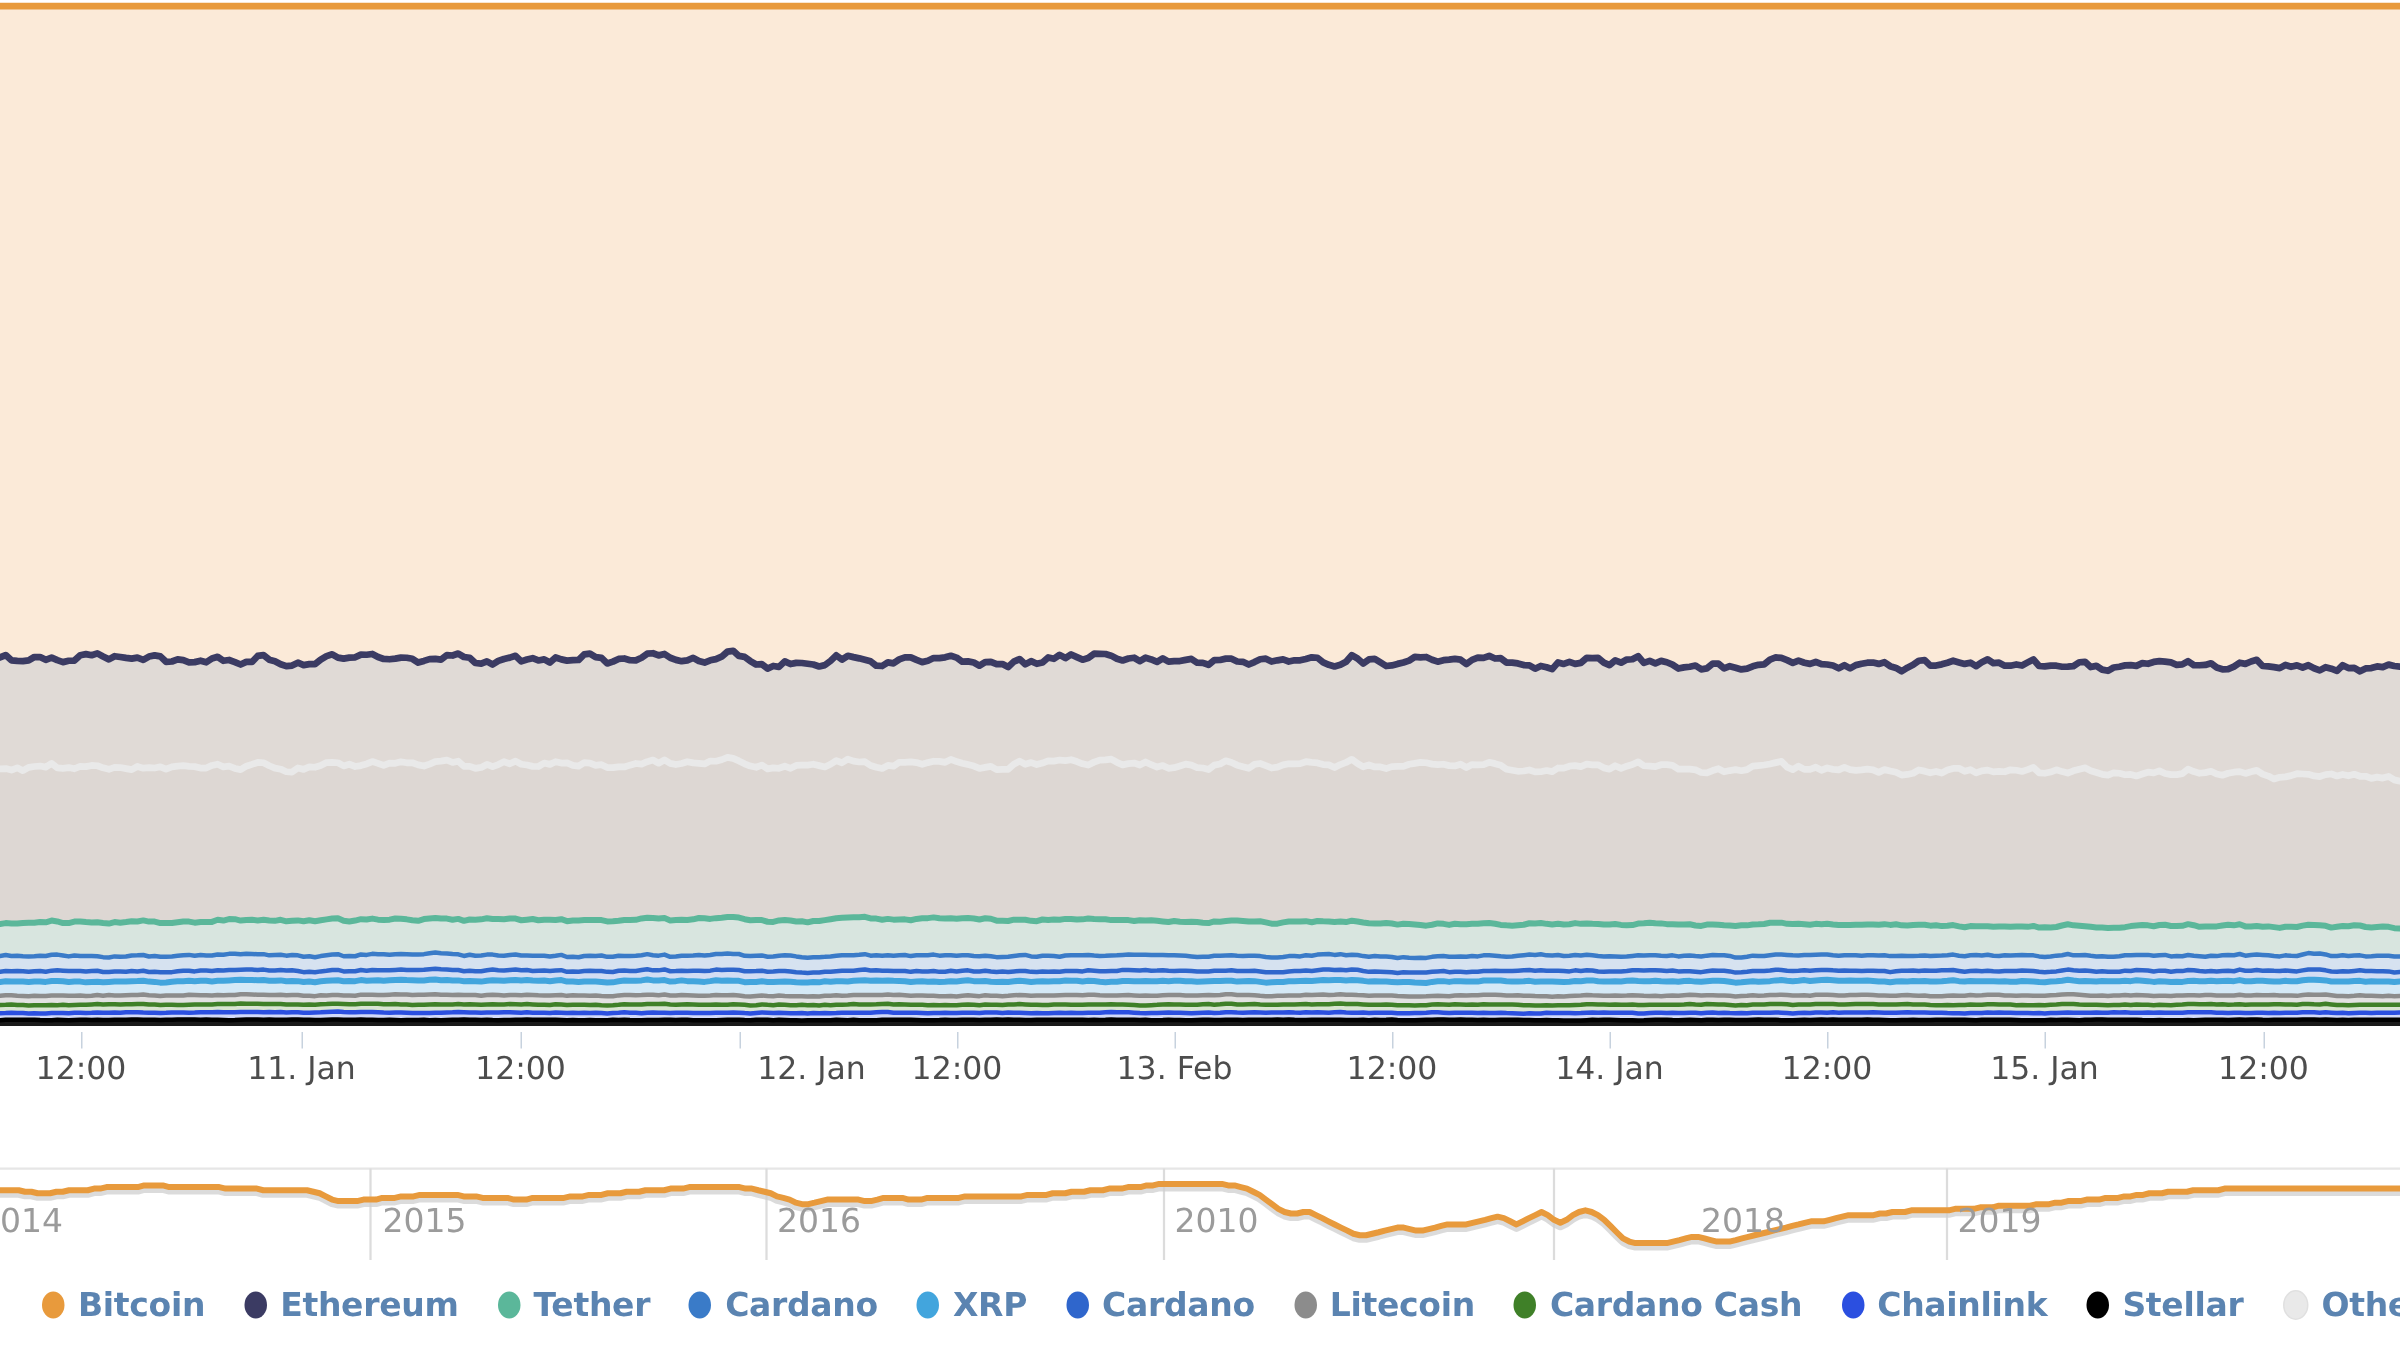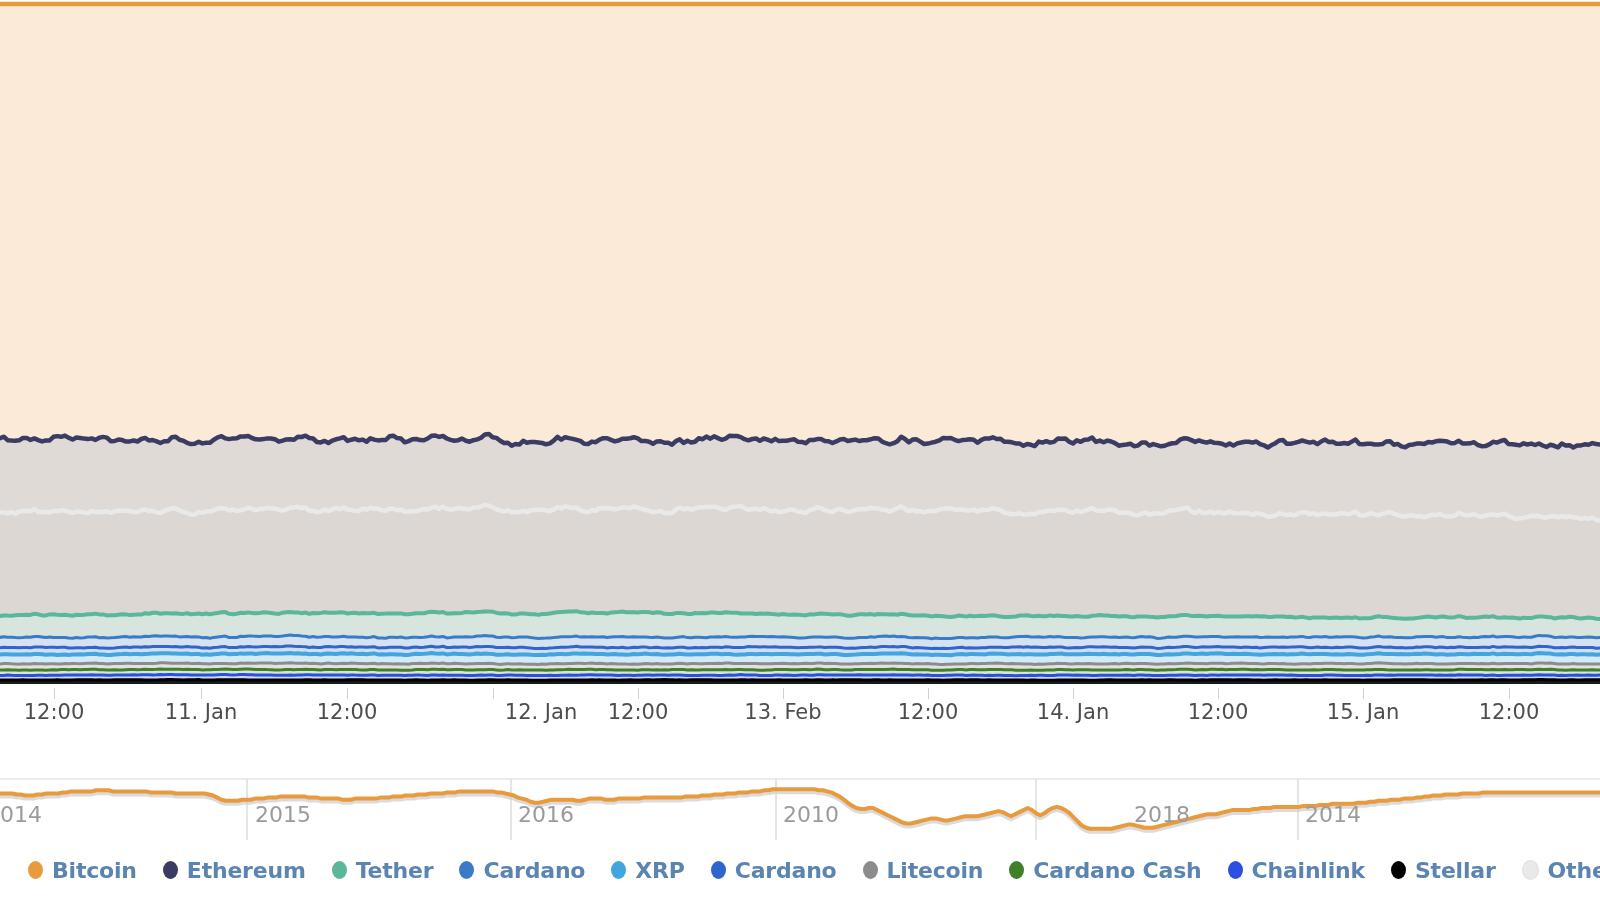--- a/index.html
+++ b/index.html
@@ -145,21 +145,21 @@
         <line x1="1036" y1="35" x2="1036" y2="96" stroke="#dcdcdc" stroke-width="1.5"></line>
         <line x1="1298" y1="35" x2="1298" y2="96" stroke="#dcdcdc" stroke-width="1.5"></line>
         <path d="M 0.0 49.5 L 4.2 49.5 L 8.4 49.5 L 12.5 49.5 L 16.7 50.5 L 20.9 50.5 L 25.1 51.5 L 29.2 51.5 L 33.4 51.5 L 37.6 50.5 L 41.8 50.5 L 46.0 49.5 L 50.1 49.5 L 54.3 49.5 L 58.5 49.5 L 62.7 48.4 L 66.8 48.4 L 71.0 47.4 L 75.2 47.4 L 79.4 47.4 L 83.6 47.4 L 87.7 47.4 L 91.9 47.4 L 96.1 46.3 L 100.3 46.3 L 104.4 46.3 L 108.6 46.3 L 112.8 47.4 L 117.0 47.4 L 121.1 47.4 L 125.3 47.4 L 129.5 47.4 L 133.7 47.4 L 137.9 47.4 L 142.0 47.4 L 146.2 47.4 L 150.4 48.4 L 154.6 48.4 L 158.7 48.4 L 162.9 48.4 L 167.1 48.4 L 171.3 48.4 L 175.5 49.5 L 179.6 49.5 L 183.8 49.5 L 188.0 49.5 L 192.2 49.5 L 196.3 49.5 L 200.5 49.5 L 204.7 49.5 L 208.9 50.5 L 213.1 51.5 L 217.2 53.6 L 221.4 55.7 L 225.6 56.7 L 229.8 56.7 L 233.9 56.7 L 238.1 56.7 L 242.3 55.7 L 246.5 55.7 L 250.7 55.7 L 254.8 54.6 L 259.0 54.6 L 263.2 54.6 L 267.4 53.6 L 271.5 53.6 L 275.7 53.6 L 279.9 52.6 L 284.1 52.6 L 288.3 52.6 L 292.4 52.6 L 296.6 52.6 L 300.8 52.6 L 305.0 52.6 L 309.1 53.6 L 313.3 53.6 L 317.5 53.6 L 321.7 54.6 L 325.8 54.6 L 330.0 54.6 L 334.2 54.6 L 338.4 54.6 L 342.6 55.7 L 346.7 55.7 L 350.9 55.7 L 355.1 54.6 L 359.3 54.6 L 363.4 54.6 L 367.6 54.6 L 371.8 54.6 L 376.0 54.6 L 380.2 53.6 L 384.3 53.6 L 388.5 53.6 L 392.7 52.6 L 396.9 52.6 L 401.0 52.6 L 405.2 51.5 L 409.4 51.5 L 413.6 51.5 L 417.8 50.5 L 421.9 50.5 L 426.1 50.5 L 430.3 49.5 L 434.5 49.5 L 438.6 49.5 L 442.8 49.5 L 447.0 48.4 L 451.2 48.4 L 455.4 48.4 L 459.5 47.4 L 463.7 47.4 L 467.9 47.4 L 472.1 47.4 L 476.2 47.4 L 480.4 47.4 L 484.6 47.4 L 488.8 47.4 L 493.0 47.4 L 497.1 48.4 L 501.3 48.4 L 505.5 49.5 L 509.7 50.5 L 513.8 51.5 L 518.0 53.6 L 522.2 54.6 L 526.4 55.7 L 530.5 57.8 L 534.7 58.8 L 538.9 58.8 L 543.1 57.8 L 547.3 56.7 L 551.4 55.7 L 555.6 55.7 L 559.8 55.7 L 564.0 55.7 L 568.1 55.7 L 572.3 55.7 L 576.5 56.7 L 580.7 56.7 L 584.9 55.7 L 589.0 54.6 L 593.2 54.6 L 597.4 54.6 L 601.6 54.6 L 605.7 55.7 L 609.9 55.7 L 614.1 55.7 L 618.3 54.6 L 622.5 54.6 L 626.6 54.6 L 630.8 54.6 L 635.0 54.6 L 639.2 54.6 L 643.3 53.6 L 647.5 53.6 L 651.7 53.6 L 655.9 53.6 L 660.1 53.6 L 664.2 53.6 L 668.4 53.6 L 672.6 53.6 L 676.8 53.6 L 680.9 53.6 L 685.1 52.6 L 689.3 52.6 L 693.5 52.6 L 697.7 52.6 L 701.8 51.5 L 706.0 51.5 L 710.2 51.5 L 714.4 50.5 L 718.5 50.5 L 722.7 50.5 L 726.9 49.5 L 731.1 49.5 L 735.2 49.5 L 739.4 48.4 L 743.6 48.4 L 747.8 48.4 L 752.0 47.4 L 756.1 47.4 L 760.3 47.4 L 764.5 46.3 L 768.7 46.3 L 772.8 45.3 L 777.0 45.3 L 781.2 45.3 L 785.4 45.3 L 789.6 45.3 L 793.7 45.3 L 797.9 45.3 L 802.1 45.3 L 806.3 45.3 L 810.4 45.3 L 814.6 45.3 L 818.8 46.3 L 823.0 46.3 L 827.2 47.4 L 831.3 48.4 L 835.5 50.5 L 839.7 52.6 L 843.9 55.7 L 848.0 58.8 L 852.2 61.9 L 856.4 64.0 L 860.6 65.0 L 864.8 65.0 L 868.9 64.0 L 873.1 64.0 L 877.3 66.1 L 881.5 68.1 L 885.6 70.2 L 889.8 72.3 L 894.0 74.4 L 898.2 76.4 L 902.3 78.5 L 906.5 79.5 L 910.7 79.5 L 914.9 78.5 L 919.1 77.5 L 923.2 76.4 L 927.4 75.4 L 931.6 74.4 L 935.8 74.4 L 939.9 75.4 L 944.1 76.4 L 948.3 76.4 L 952.5 75.4 L 956.7 74.4 L 960.8 73.3 L 965.0 72.3 L 969.2 72.3 L 973.4 72.3 L 977.5 72.3 L 981.7 71.2 L 985.9 70.2 L 990.1 69.2 L 994.3 68.1 L 998.4 67.1 L 1002.6 68.1 L 1006.8 70.2 L 1011.0 72.3 L 1015.1 70.2 L 1019.3 68.1 L 1023.5 66.1 L 1027.7 64.0 L 1031.9 66.1 L 1036.0 69.2 L 1040.2 71.2 L 1044.4 69.2 L 1048.6 66.1 L 1052.7 64.0 L 1056.9 62.9 L 1061.1 64.0 L 1065.3 66.1 L 1069.5 69.2 L 1073.6 73.3 L 1077.8 77.5 L 1082.0 81.6 L 1086.2 83.7 L 1090.3 84.7 L 1094.5 84.7 L 1098.7 84.7 L 1102.9 84.7 L 1107.0 84.7 L 1111.2 84.7 L 1115.4 83.7 L 1119.6 82.7 L 1123.8 81.6 L 1127.9 80.6 L 1132.1 80.6 L 1136.3 81.6 L 1140.5 82.7 L 1144.6 83.7 L 1148.8 83.7 L 1153.0 83.7 L 1157.2 82.7 L 1161.4 81.6 L 1165.5 80.6 L 1169.7 79.5 L 1173.9 78.5 L 1178.1 77.5 L 1182.2 76.4 L 1186.4 75.4 L 1190.6 74.4 L 1194.8 73.3 L 1199.0 72.3 L 1203.1 71.2 L 1207.3 70.2 L 1211.5 70.2 L 1215.7 70.2 L 1219.8 69.2 L 1224.0 68.1 L 1228.2 67.1 L 1232.4 66.1 L 1236.6 66.1 L 1240.7 66.1 L 1244.9 66.1 L 1249.1 66.1 L 1253.3 65.0 L 1257.4 65.0 L 1261.6 64.0 L 1265.8 64.0 L 1270.0 64.0 L 1274.2 62.9 L 1278.3 62.9 L 1282.5 62.9 L 1286.7 62.9 L 1290.9 62.9 L 1295.0 62.9 L 1299.2 62.9 L 1303.4 61.9 L 1307.6 61.9 L 1311.7 61.9 L 1315.9 61.9 L 1320.1 60.9 L 1324.3 60.9 L 1328.5 60.9 L 1332.6 59.8 L 1336.8 59.8 L 1341.0 59.8 L 1345.2 59.8 L 1349.3 59.8 L 1353.5 59.8 L 1357.7 58.8 L 1361.9 58.8 L 1366.1 58.8 L 1370.2 57.8 L 1374.4 57.8 L 1378.6 56.7 L 1382.8 56.7 L 1386.9 56.7 L 1391.1 55.7 L 1395.3 55.7 L 1399.5 55.7 L 1403.7 54.6 L 1407.8 54.6 L 1412.0 54.6 L 1416.2 53.6 L 1420.4 53.6 L 1424.5 52.6 L 1428.7 52.6 L 1432.9 51.5 L 1437.1 51.5 L 1441.3 51.5 L 1445.4 50.5 L 1449.6 50.5 L 1453.8 50.5 L 1458.0 50.5 L 1462.1 49.5 L 1466.3 49.5 L 1470.5 49.5 L 1474.7 49.5 L 1478.9 49.5 L 1483.0 48.4 L 1487.2 48.4 L 1491.4 48.4 L 1495.6 48.4 L 1499.7 48.4 L 1503.9 48.4 L 1508.1 48.4 L 1512.3 48.4 L 1516.4 48.4 L 1520.6 48.4 L 1524.8 48.4 L 1529.0 48.4 L 1533.2 48.4 L 1537.3 48.4 L 1541.5 48.4 L 1545.7 48.4 L 1549.9 48.4 L 1554.0 48.4 L 1558.2 48.4 L 1562.4 48.4 L 1566.6 48.4 L 1570.8 48.4 L 1574.9 48.4 L 1579.1 48.4 L 1583.3 48.4 L 1587.5 48.4 L 1591.6 48.4 L 1595.8 48.4 L 1600.0 48.4" fill="none" stroke="#cfcfcf" stroke-width="5" stroke-linejoin="round" stroke-linecap="round" opacity="0.75" transform="translate(0,2.5)"></path>
         <path d="M 0.0 49.5 L 4.2 49.5 L 8.4 49.5 L 12.5 49.5 L 16.7 50.5 L 20.9 50.5 L 25.1 51.5 L 29.2 51.5 L 33.4 51.5 L 37.6 50.5 L 41.8 50.5 L 46.0 49.5 L 50.1 49.5 L 54.3 49.5 L 58.5 49.5 L 62.7 48.4 L 66.8 48.4 L 71.0 47.4 L 75.2 47.4 L 79.4 47.4 L 83.6 47.4 L 87.7 47.4 L 91.9 47.4 L 96.1 46.3 L 100.3 46.3 L 104.4 46.3 L 108.6 46.3 L 112.8 47.4 L 117.0 47.4 L 121.1 47.4 L 125.3 47.4 L 129.5 47.4 L 133.7 47.4 L 137.9 47.4 L 142.0 47.4 L 146.2 47.4 L 150.4 48.4 L 154.6 48.4 L 158.7 48.4 L 162.9 48.4 L 167.1 48.4 L 171.3 48.4 L 175.5 49.5 L 179.6 49.5 L 183.8 49.5 L 188.0 49.5 L 192.2 49.5 L 196.3 49.5 L 200.5 49.5 L 204.7 49.5 L 208.9 50.5 L 213.1 51.5 L 217.2 53.6 L 221.4 55.7 L 225.6 56.7 L 229.8 56.7 L 233.9 56.7 L 238.1 56.7 L 242.3 55.7 L 246.5 55.7 L 250.7 55.7 L 254.8 54.6 L 259.0 54.6 L 263.2 54.6 L 267.4 53.6 L 271.5 53.6 L 275.7 53.6 L 279.9 52.6 L 284.1 52.6 L 288.3 52.6 L 292.4 52.6 L 296.6 52.6 L 300.8 52.6 L 305.0 52.6 L 309.1 53.6 L 313.3 53.6 L 317.5 53.6 L 321.7 54.6 L 325.8 54.6 L 330.0 54.6 L 334.2 54.6 L 338.4 54.6 L 342.6 55.7 L 346.7 55.7 L 350.9 55.7 L 355.1 54.6 L 359.3 54.6 L 363.4 54.6 L 367.6 54.6 L 371.8 54.6 L 376.0 54.6 L 380.2 53.6 L 384.3 53.6 L 388.5 53.6 L 392.7 52.6 L 396.9 52.6 L 401.0 52.6 L 405.2 51.5 L 409.4 51.5 L 413.6 51.5 L 417.8 50.5 L 421.9 50.5 L 426.1 50.5 L 430.3 49.5 L 434.5 49.5 L 438.6 49.5 L 442.8 49.5 L 447.0 48.4 L 451.2 48.4 L 455.4 48.4 L 459.5 47.4 L 463.7 47.4 L 467.9 47.4 L 472.1 47.4 L 476.2 47.4 L 480.4 47.4 L 484.6 47.4 L 488.8 47.4 L 493.0 47.4 L 497.1 48.4 L 501.3 48.4 L 505.5 49.5 L 509.7 50.5 L 513.8 51.5 L 518.0 53.6 L 522.2 54.6 L 526.4 55.7 L 530.5 57.8 L 534.7 58.8 L 538.9 58.8 L 543.1 57.8 L 547.3 56.7 L 551.4 55.7 L 555.6 55.7 L 559.8 55.7 L 564.0 55.7 L 568.1 55.7 L 572.3 55.7 L 576.5 56.7 L 580.7 56.7 L 584.9 55.7 L 589.0 54.6 L 593.2 54.6 L 597.4 54.6 L 601.6 54.6 L 605.7 55.7 L 609.9 55.7 L 614.1 55.7 L 618.3 54.6 L 622.5 54.6 L 626.6 54.6 L 630.8 54.6 L 635.0 54.6 L 639.2 54.6 L 643.3 53.6 L 647.5 53.6 L 651.7 53.6 L 655.9 53.6 L 660.1 53.6 L 664.2 53.6 L 668.4 53.6 L 672.6 53.6 L 676.8 53.6 L 680.9 53.6 L 685.1 52.6 L 689.3 52.6 L 693.5 52.6 L 697.7 52.6 L 701.8 51.5 L 706.0 51.5 L 710.2 51.5 L 714.4 50.5 L 718.5 50.5 L 722.7 50.5 L 726.9 49.5 L 731.1 49.5 L 735.2 49.5 L 739.4 48.4 L 743.6 48.4 L 747.8 48.4 L 752.0 47.4 L 756.1 47.4 L 760.3 47.4 L 764.5 46.3 L 768.7 46.3 L 772.8 45.3 L 777.0 45.3 L 781.2 45.3 L 785.4 45.3 L 789.6 45.3 L 793.7 45.3 L 797.9 45.3 L 802.1 45.3 L 806.3 45.3 L 810.4 45.3 L 814.6 45.3 L 818.8 46.3 L 823.0 46.3 L 827.2 47.4 L 831.3 48.4 L 835.5 50.5 L 839.7 52.6 L 843.9 55.7 L 848.0 58.8 L 852.2 61.9 L 856.4 64.0 L 860.6 65.0 L 864.8 65.0 L 868.9 64.0 L 873.1 64.0 L 877.3 66.1 L 881.5 68.1 L 885.6 70.2 L 889.8 72.3 L 894.0 74.4 L 898.2 76.4 L 902.3 78.5 L 906.5 79.5 L 910.7 79.5 L 914.9 78.5 L 919.1 77.5 L 923.2 76.4 L 927.4 75.4 L 931.6 74.4 L 935.8 74.4 L 939.9 75.4 L 944.1 76.4 L 948.3 76.4 L 952.5 75.4 L 956.7 74.4 L 960.8 73.3 L 965.0 72.3 L 969.2 72.3 L 973.4 72.3 L 977.5 72.3 L 981.7 71.2 L 985.9 70.2 L 990.1 69.2 L 994.3 68.1 L 998.4 67.1 L 1002.6 68.1 L 1006.8 70.2 L 1011.0 72.3 L 1015.1 70.2 L 1019.3 68.1 L 1023.5 66.1 L 1027.7 64.0 L 1031.9 66.1 L 1036.0 69.2 L 1040.2 71.2 L 1044.4 69.2 L 1048.6 66.1 L 1052.7 64.0 L 1056.9 62.9 L 1061.1 64.0 L 1065.3 66.1 L 1069.5 69.2 L 1073.6 73.3 L 1077.8 77.5 L 1082.0 81.6 L 1086.2 83.7 L 1090.3 84.7 L 1094.5 84.7 L 1098.7 84.7 L 1102.9 84.7 L 1107.0 84.7 L 1111.2 84.7 L 1115.4 83.7 L 1119.6 82.7 L 1123.8 81.6 L 1127.9 80.6 L 1132.1 80.6 L 1136.3 81.6 L 1140.5 82.7 L 1144.6 83.7 L 1148.8 83.7 L 1153.0 83.7 L 1157.2 82.7 L 1161.4 81.6 L 1165.5 80.6 L 1169.7 79.5 L 1173.9 78.5 L 1178.1 77.5 L 1182.2 76.4 L 1186.4 75.4 L 1190.6 74.4 L 1194.8 73.3 L 1199.0 72.3 L 1203.1 71.2 L 1207.3 70.2 L 1211.5 70.2 L 1215.7 70.2 L 1219.8 69.2 L 1224.0 68.1 L 1228.2 67.1 L 1232.4 66.1 L 1236.6 66.1 L 1240.7 66.1 L 1244.9 66.1 L 1249.1 66.1 L 1253.3 65.0 L 1257.4 65.0 L 1261.6 64.0 L 1265.8 64.0 L 1270.0 64.0 L 1274.2 62.9 L 1278.3 62.9 L 1282.5 62.9 L 1286.7 62.9 L 1290.9 62.9 L 1295.0 62.9 L 1299.2 62.9 L 1303.4 61.9 L 1307.6 61.9 L 1311.7 61.9 L 1315.9 61.9 L 1320.1 60.9 L 1324.3 60.9 L 1328.5 60.9 L 1332.6 59.8 L 1336.8 59.8 L 1341.0 59.8 L 1345.2 59.8 L 1349.3 59.8 L 1353.5 59.8 L 1357.7 58.8 L 1361.9 58.8 L 1366.1 58.8 L 1370.2 57.8 L 1374.4 57.8 L 1378.6 56.7 L 1382.8 56.7 L 1386.9 56.7 L 1391.1 55.7 L 1395.3 55.7 L 1399.5 55.7 L 1403.7 54.6 L 1407.8 54.6 L 1412.0 54.6 L 1416.2 53.6 L 1420.4 53.6 L 1424.5 52.6 L 1428.7 52.6 L 1432.9 51.5 L 1437.1 51.5 L 1441.3 51.5 L 1445.4 50.5 L 1449.6 50.5 L 1453.8 50.5 L 1458.0 50.5 L 1462.1 49.5 L 1466.3 49.5 L 1470.5 49.5 L 1474.7 49.5 L 1478.9 49.5 L 1483.0 48.4 L 1487.2 48.4 L 1491.4 48.4 L 1495.6 48.4 L 1499.7 48.4 L 1503.9 48.4 L 1508.1 48.4 L 1512.3 48.4 L 1516.4 48.4 L 1520.6 48.4 L 1524.8 48.4 L 1529.0 48.4 L 1533.2 48.4 L 1537.3 48.4 L 1541.5 48.4 L 1545.7 48.4 L 1549.9 48.4 L 1554.0 48.4 L 1558.2 48.4 L 1562.4 48.4 L 1566.6 48.4 L 1570.8 48.4 L 1574.9 48.4 L 1579.1 48.4 L 1583.3 48.4 L 1587.5 48.4 L 1591.6 48.4 L 1595.8 48.4 L 1600.0 48.4" fill="none" stroke="#e89a3c" stroke-width="4" stroke-linejoin="round" stroke-linecap="round"></path>
       </svg>
   <div class="navlabel" style="left: 0px; top: 58px;">014</div>
       <div class="navlabel" style="left: 255px; top: 58px;">2015</div>
       <div class="navlabel" style="left: 518px; top: 58px;">2016</div>
       <div class="navlabel" style="left: 783px; top: 58px;">2010</div>
       <div class="navlabel" style="left: 1092px; top: 58px; margin-left: 42px;">2018</div>
-      <div class="navlabel" style="left: 1305px; top: 58px;">2014</div>
+      <div class="navlabel" style="left: 1305px; top: 58px;">2019</div>
     </div>
 
   <div id="legend">
       <div class="legend-item">
         <span class="legend-dot" style="background: rgb(232, 154, 60);"></span>
         <span class="legend-label">Bitcoin</span>
       </div>
       <div class="legend-item">
         <span class="legend-dot" style="background: rgb(59, 59, 99);"></span>
         <span class="legend-label">Ethereum</span>

